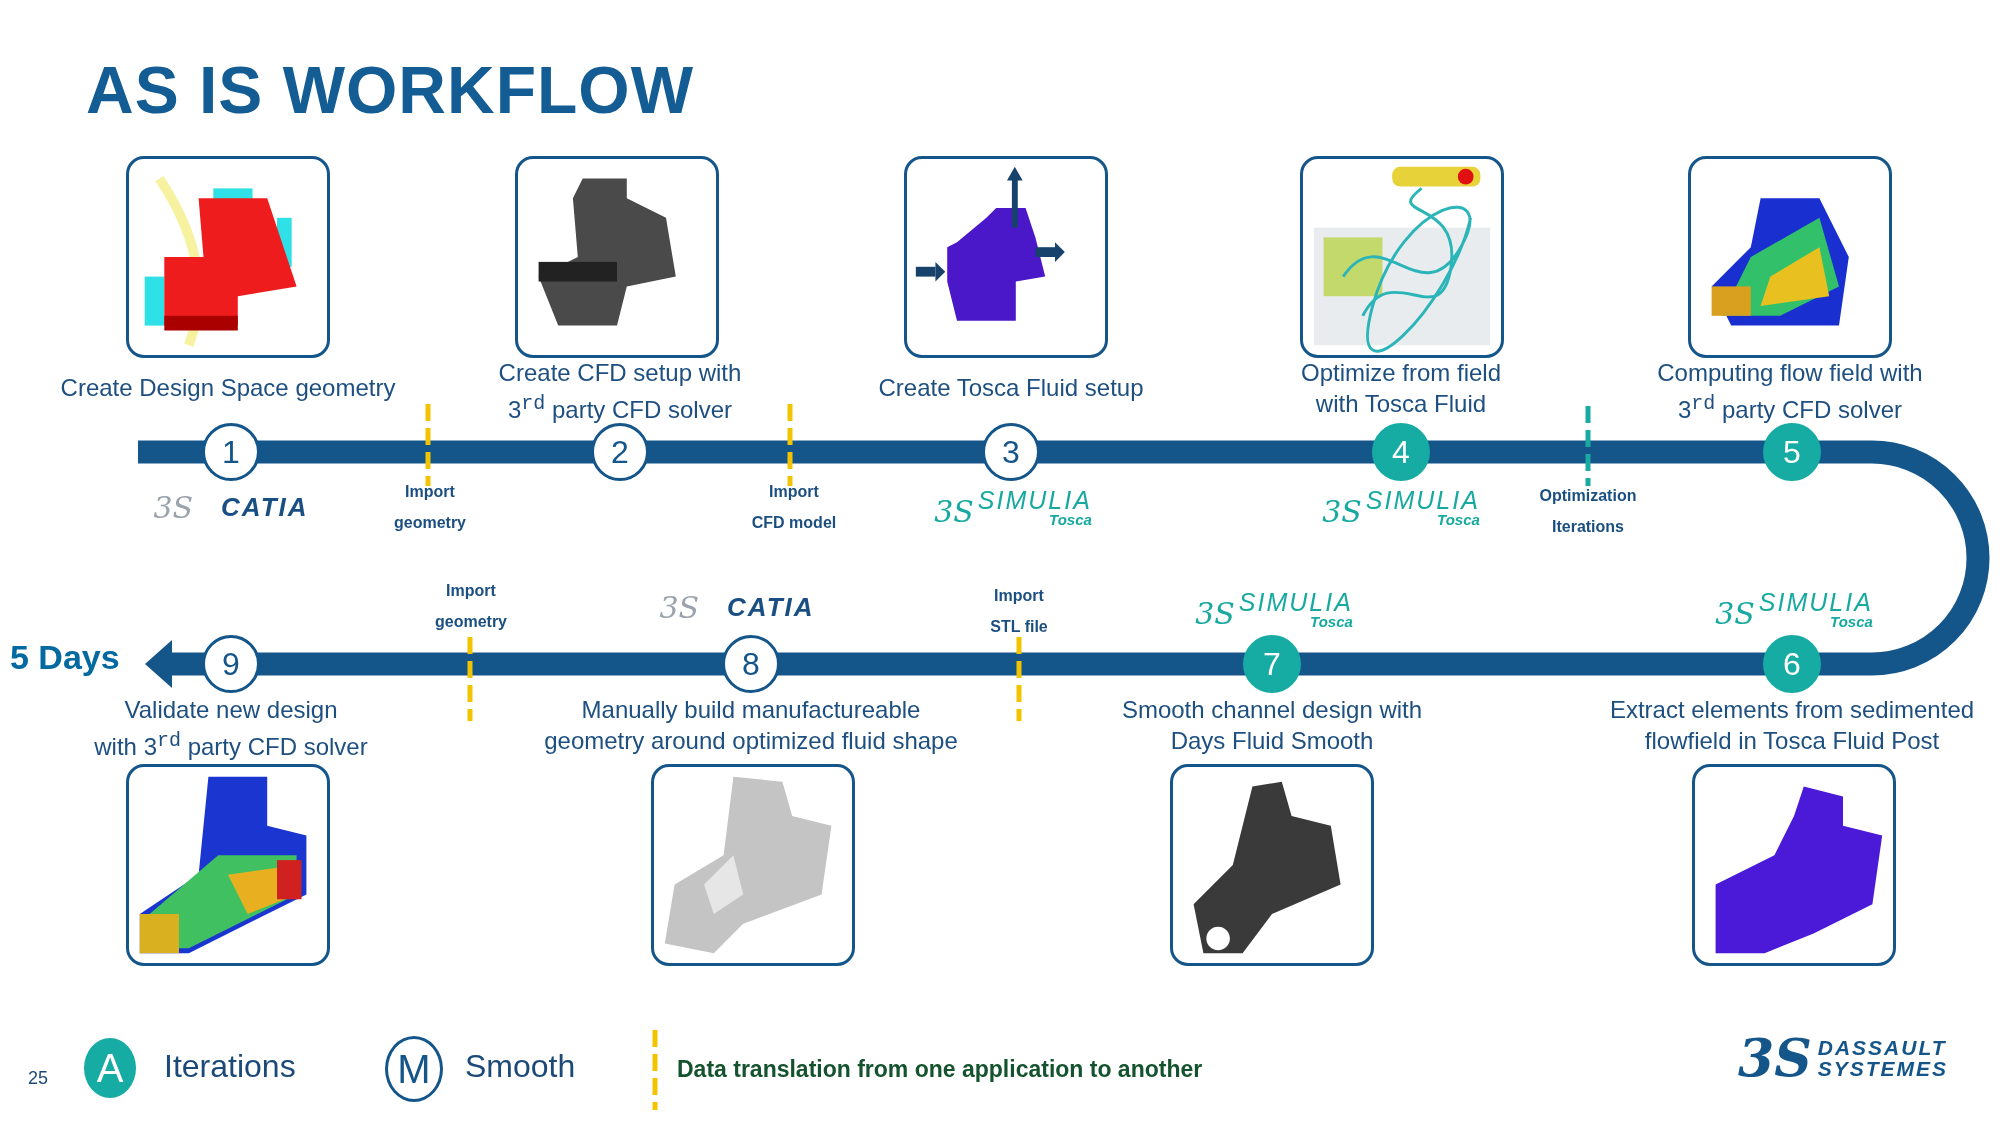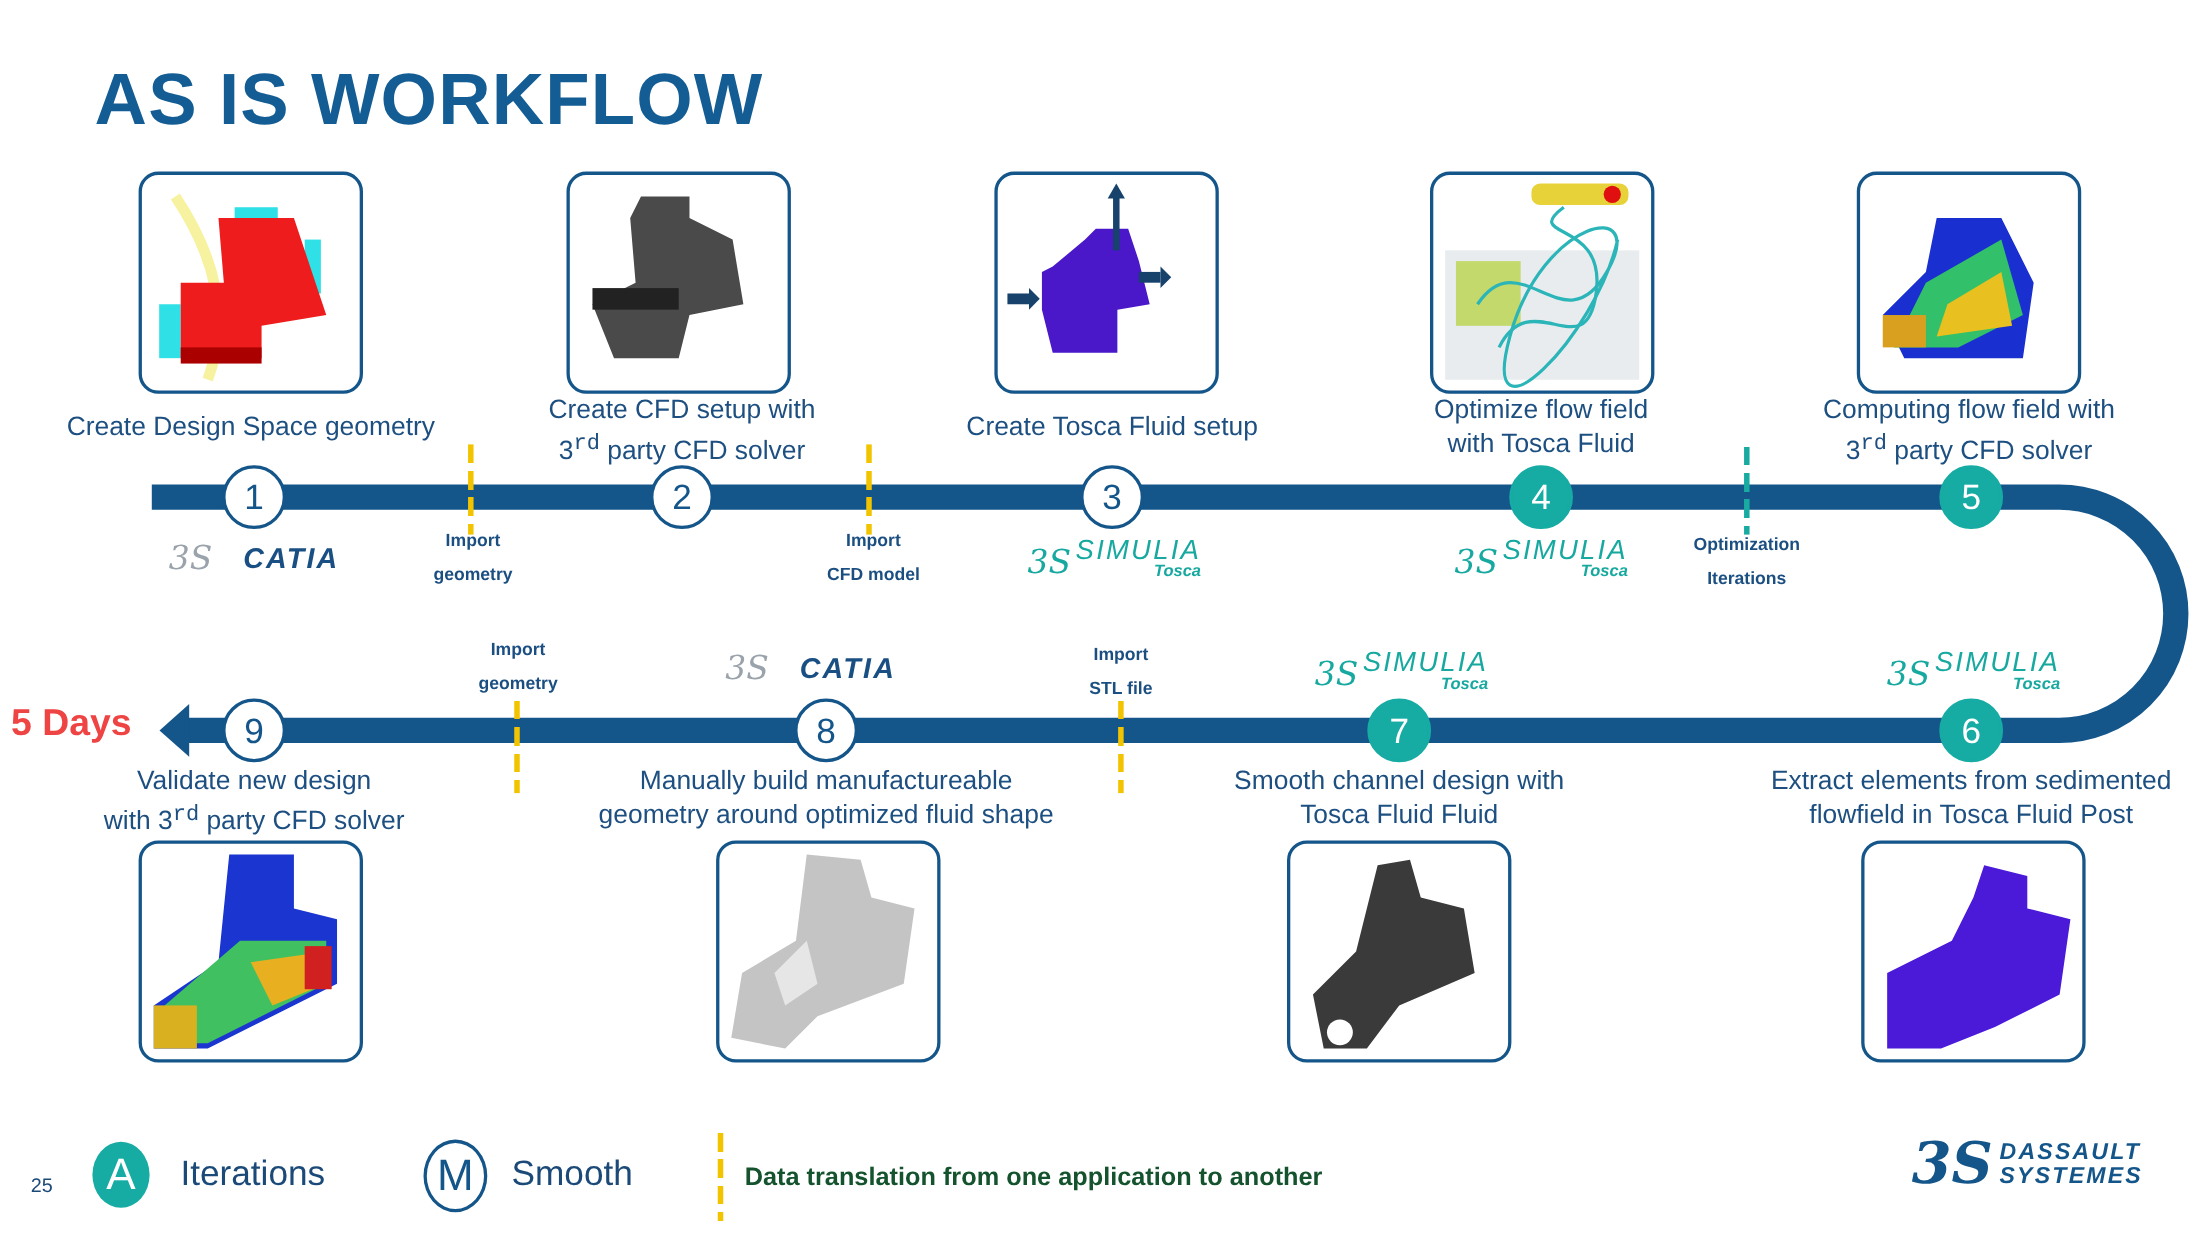--- a/index.html
+++ b/index.html
@@ -18,21 +18,21 @@
   .dash.y{background:repeating-linear-gradient(to bottom,#f2c400 0 17px,transparent 17px 24px);}
   .dash.t{background:repeating-linear-gradient(to bottom,#19aba2 0 17px,transparent 17px 24px);}
   .logo{position:absolute;transform:translateX(-50%);display:flex;align-items:flex-end;white-space:nowrap;}
   .ds-mark{font-family:"DejaVu Serif",serif;font-style:italic;font-size:30px;line-height:30px;margin-right:4px;}
   .logo-catia .ds-mark{color:#9aa3ab;}
   .logo-catia .brand{font-family:"Liberation Sans",sans-serif;font-style:italic;font-weight:bold;font-size:26px;color:#1a4f83;letter-spacing:2px;margin-left:24px;}
   .logo-simulia .ds-mark{color:#17a9a0;}
   .logo-simulia .stack{display:flex;flex-direction:column;align-items:flex-end;}
   .logo-simulia .brand{font-family:"Liberation Sans",sans-serif;font-style:italic;font-weight:normal;font-size:25px;color:#17a9a0;letter-spacing:2px;line-height:24px;}
   .logo-simulia .sub{font-family:"Liberation Sans",sans-serif;font-style:italic;font-weight:bold;font-size:15px;color:#17a9a0;line-height:15px;}
-  #days{left:10px;top:638px;font-family:"Liberation Sans",sans-serif;font-weight:bold;font-size:34px;color:#ef4444;}
+  #days{left:10px;top:638px;font-family:"Liberation Sans",sans-serif;font-weight:bold;font-size:34px;color:#0369a1;}
   .legend-text{position:absolute;font-family:"Liberation Sans",sans-serif;font-size:32px;color:#1c4a78;}
   #page-num{left:28px;top:1068px;font-size:18px;color:#1c4a78;font-family:"Liberation Sans",sans-serif;}
   #legend-gold{left:677px;top:1056px;font-family:"Liberation Sans",sans-serif;font-weight:bold;font-size:23px;color:#14532d;}
   .legend-circle{position:absolute;width:52px;height:60px;border-radius:50%;text-align:center;line-height:60px;font-family:"Liberation Sans",sans-serif;font-size:40px;}
 </style>
 </head>
 <body>
 
 <div id="title" class="abs">AS IS WORKFLOW</div>
 
@@ -118,39 +118,39 @@
     <div>Create Design Space geometry</div>
   </div>
 <div class="caption" style="left:620px;top:357px">
     <div>Create CFD setup with</div>
     <div>3<sup>rd</sup> party CFD solver</div>
   </div>
 <div class="caption" style="left:1011px;top:372px">
     <div>Create Tosca Fluid setup</div>
   </div>
 <div class="caption" style="left:1401px;top:357px">
-    <div>Optimize flow field</div>
+    <div>Optimize from field</div>
     <div>with Tosca Fluid</div>
   </div>
 <div class="caption" style="left:1790px;top:357px">
     <div>Computing flow field with</div>
     <div>3<sup>rd</sup> party CFD solver</div>
   </div>
 
 <div class="caption" style="left:231px;top:694px">
     <div>Validate new design</div>
     <div>with 3<sup>rd</sup> party CFD solver</div>
   </div>
 <div class="caption" style="left:751px;top:694px">
     <div>Manually build manufactureable</div>
     <div>geometry around optimized fluid shape</div>
   </div>
 <div class="caption" style="left:1272px;top:694px">
     <div>Smooth channel design with</div>
-    <div>Tosca Fluid Fluid</div>
+    <div>Days Fluid Smooth</div>
   </div>
 <div class="caption" style="left:1792px;top:694px">
     <div>Extract elements from sedimented</div>
     <div>flowfield in Tosca Fluid Post</div>
   </div>
 
 <div class="dash y" style="left:428px;top:404px;height:82px"></div>
 <div class="dash y" style="left:790px;top:404px;height:82px"></div>
 <div class="dash t" style="left:1588px;top:406px;height:80px"></div>
 <div class="dash y" style="left:470px;top:637px;height:84px"></div>

